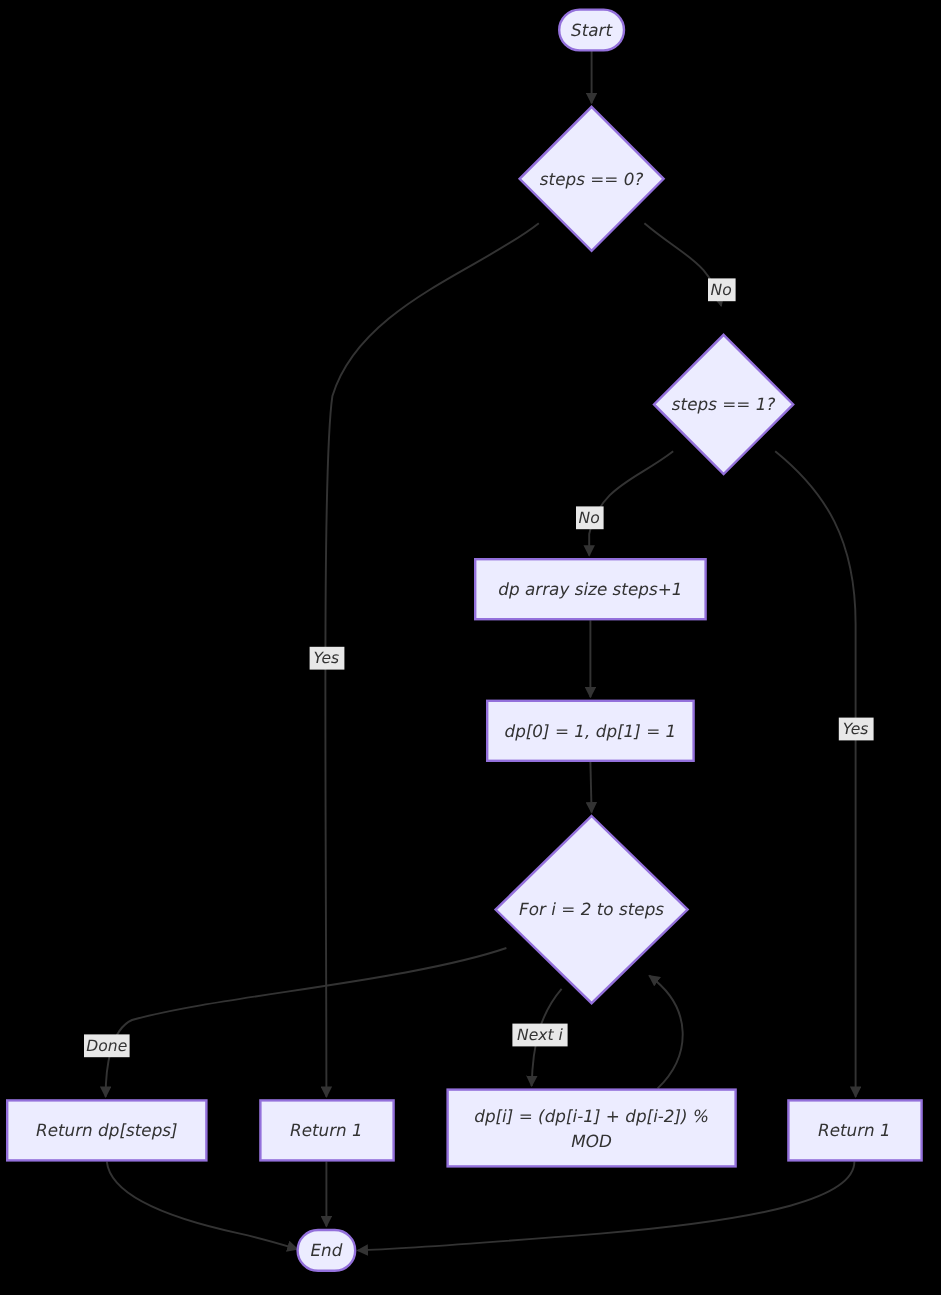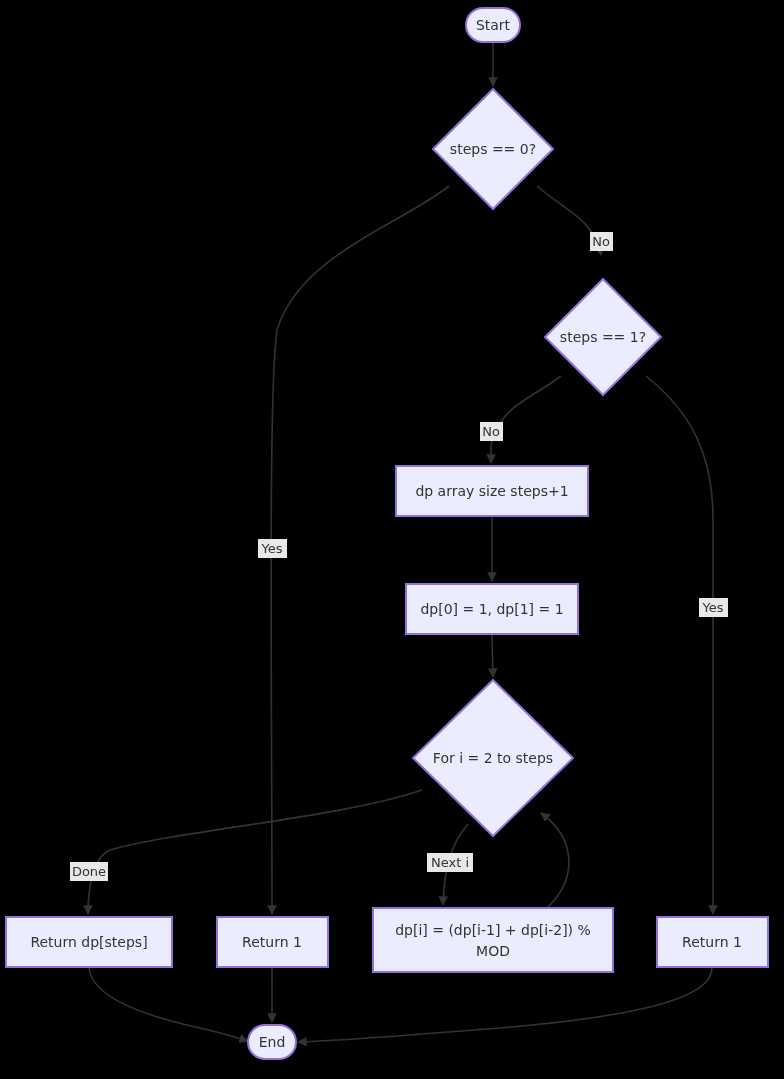--- a/index.html
+++ b/index.html
@@ -7,20 +7,21 @@
     padding: 0;
     background: #000000;
   }
   #canvas {
     position: relative;
     width: 784px;
     height: 1079px;
     background: #000000;
     overflow: hidden;
     font-family: "DejaVu Sans", "Liberation Sans", sans-serif;
+    font-style: italic;
   }
   svg#flow {
     position: absolute;
     left: 0; top: 0;
     width: 784px;
     height: 1079px;
     display: block;
   }
   .node-shape {
     fill: #ECECFF;

